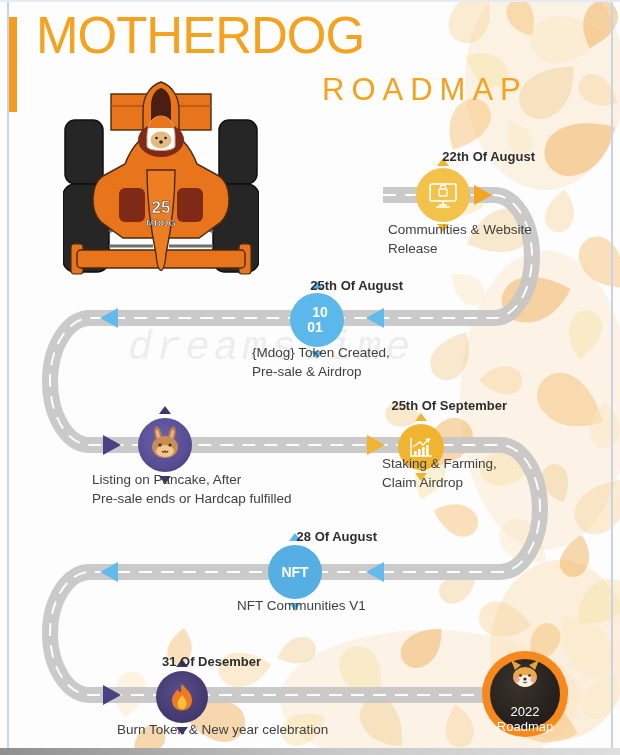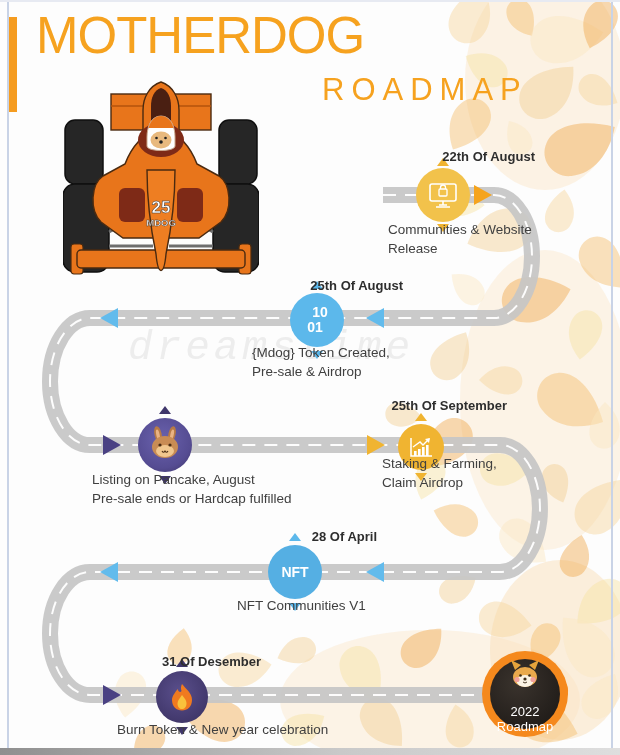--- a/index.html
+++ b/index.html
@@ -287,31 +287,31 @@
     <span>Release</span>
   </div>
 
   <div class="date z4" style="left:248px;top:278px;width:155px;">25th Of August</div>
   <div class="desc z4" style="left:252px;top:344px;">
     <span>{Mdog} Token Created,</span>
     <span>Pre-sale &amp; Airdrop</span>
   </div>
 
   <div class="desc z4" style="left:92px;top:471px;">
-    <span>Listing on Pancake, August</span>
+    <span>Listing on Pancake, After</span>
     <span>Pre-sale ends or Hardcap fulfilled</span>
   </div>
 
   <div class="date z4" style="left:352px;top:398px;width:155px;">25th Of September</div>
   <div class="desc z4" style="left:382px;top:455px;">
     <span>Staking &amp; Farming,</span>
     <span>Claim Airdrop</span>
   </div>
 
-  <div class="date z4" style="left:222px;top:529px;width:155px;">28 Of April</div>
+  <div class="date z4" style="left:222px;top:529px;width:155px;">28 Of August</div>
   <div class="desc z4" style="left:237px;top:597px;">
     <span>NFT Communities V1</span>
   </div>
 
   <div class="date z4" style="left:106px;top:654px;width:155px;">31 Of Desember</div>
   <div class="desc z4" style="left:89px;top:721px;margin-left:28px;">
     <span>Burn Token &amp; New year celebration</span>
   </div>
 
   <div class="abs edge-left z4"></div>

